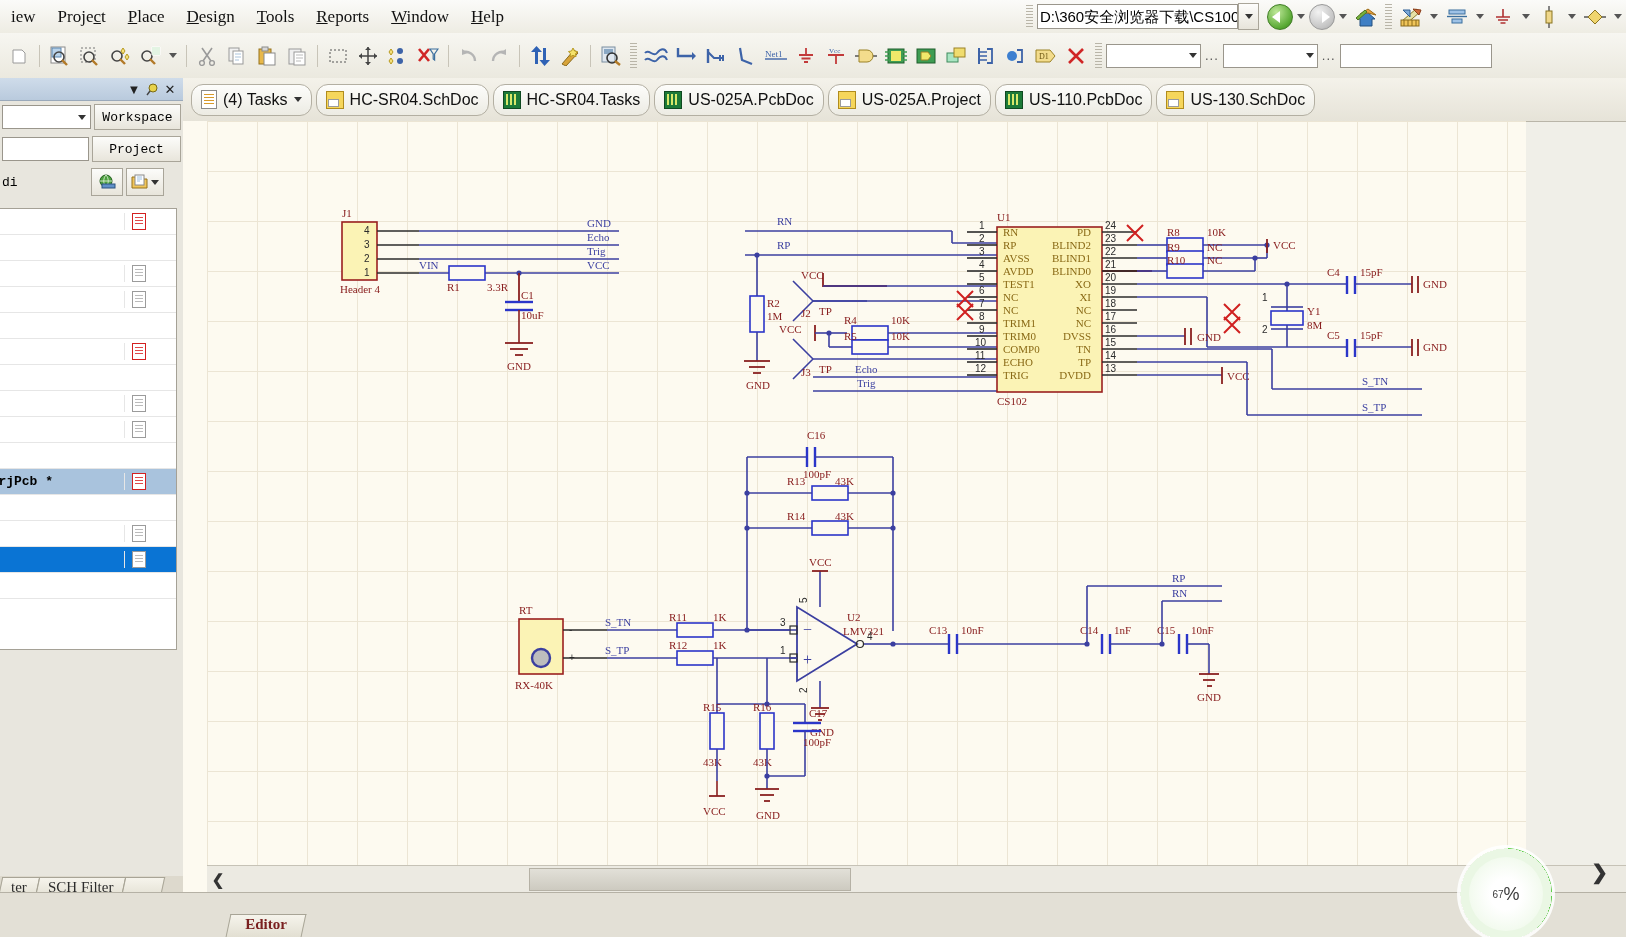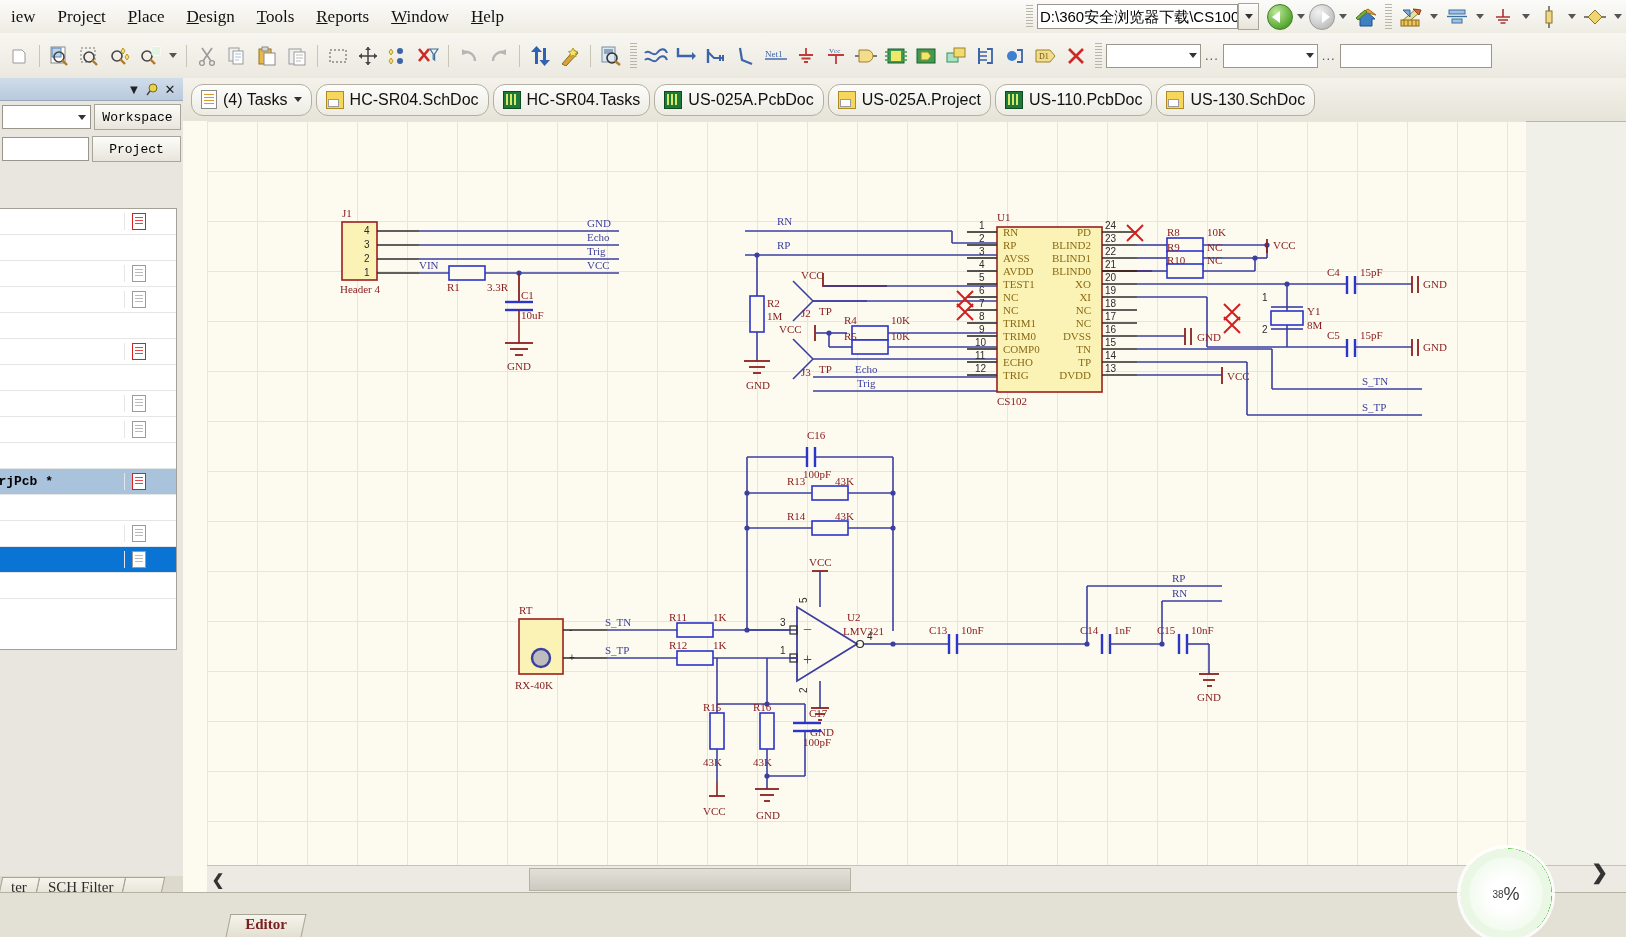--- a/index.html
+++ b/index.html
@@ -548,20 +548,38 @@
 
     <div class="panel-row">
       <div class="pbox" style="width:86px;justify-content:flex-end;padding-right:4px;">
         <div class="tri-down"></div>
       </div>
       <div class="pbtn" style="width:80px;">Workspace</div>
     </div>
     <div class="panel-row">
       <div class="pbox" style="width:86px;"></div>
       <div class="pbtn" style="width:80px;">Project</div>
+    </div>
+    <div class="panel-row">
+      <div style="width:86px;font-family:'Liberation Mono',monospace;font-size:13px;">di</div>
+      <div class="icon-btn">
+        <svg width="18" height="16" viewBox="0 0 18 16">
+          <circle cx="8" cy="7" r="6" fill="#4c9f3f" stroke="#1f5c1c"></circle>
+          <path d="M2 7h12M8 1c3 3 3 9 0 12M8 1c-3 3-3 9 0 12" fill="none" stroke="#cfe9c6"></path>
+          <rect x="4" y="10" width="13" height="4" fill="#6090c8" stroke="#2c5380"></rect>
+        </svg>
+      </div>
+      <div class="icon-btn" style="width:36px;">
+        <svg width="18" height="16" viewBox="0 0 18 16">
+          <path d="M1 3 h6 l2 2 h7 v9 h-15z" fill="#f0c55a" stroke="#96731c"></path>
+          <rect x="4" y="1" width="9" height="10" fill="#fff" stroke="#8a8a8a"></rect>
+          <path d="M6 3h5M6 5h5M6 7h3" stroke="#9ec0e0"></path>
+        </svg>
+        <div class="tri-down" style="margin-left:2px"></div>
+      </div>
     </div>
 
     <div class="tree">
       <div class="tree-row">
         <span class="lbl">*</span>
         <span class="c1">
             <span class="doc-ico red"></span>
           </span>
           <span class="c2"></span>
       </div>
@@ -1137,19 +1155,19 @@
     <div class="sc-thumb" style="width:320px;margin-left:300px"></div>
     <div style="flex:1"></div>
   </div>
 
   <div class="bottombar"></div>
   <div class="editor-tab"><span>Editor</span></div>
 
   <div class="progress-wrap">
     <div class="ring"></div>
     <div class="inner">
-      <span class="pnum">38</span>
+      <span class="pnum">67</span>
         <span class="ppct">%</span>
     </div>
   </div>
   <div class="next-chev">❯</div>
 
 </div>
 
 </body></html>

